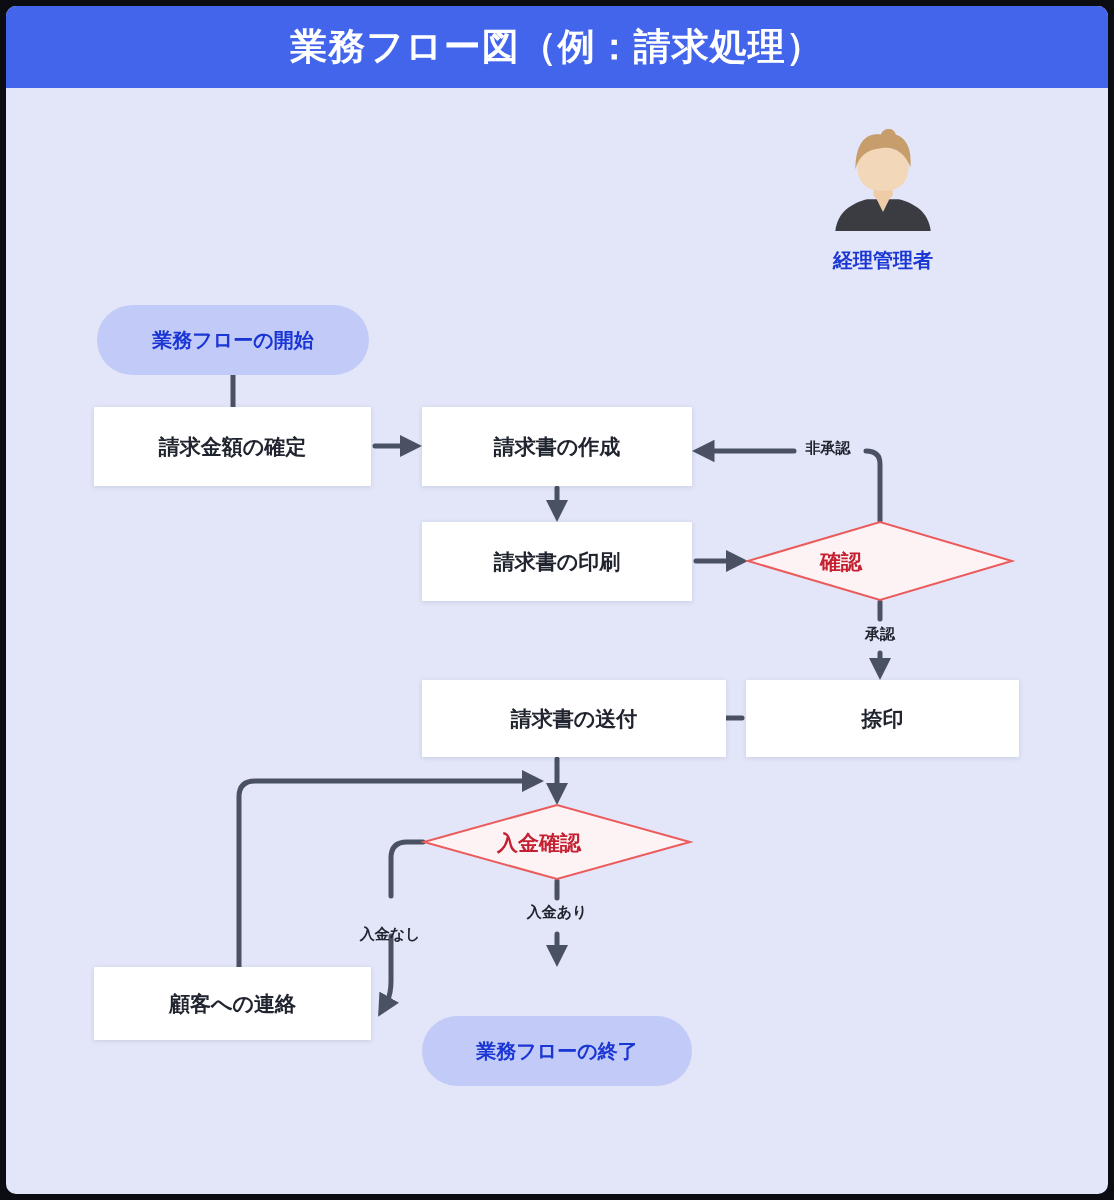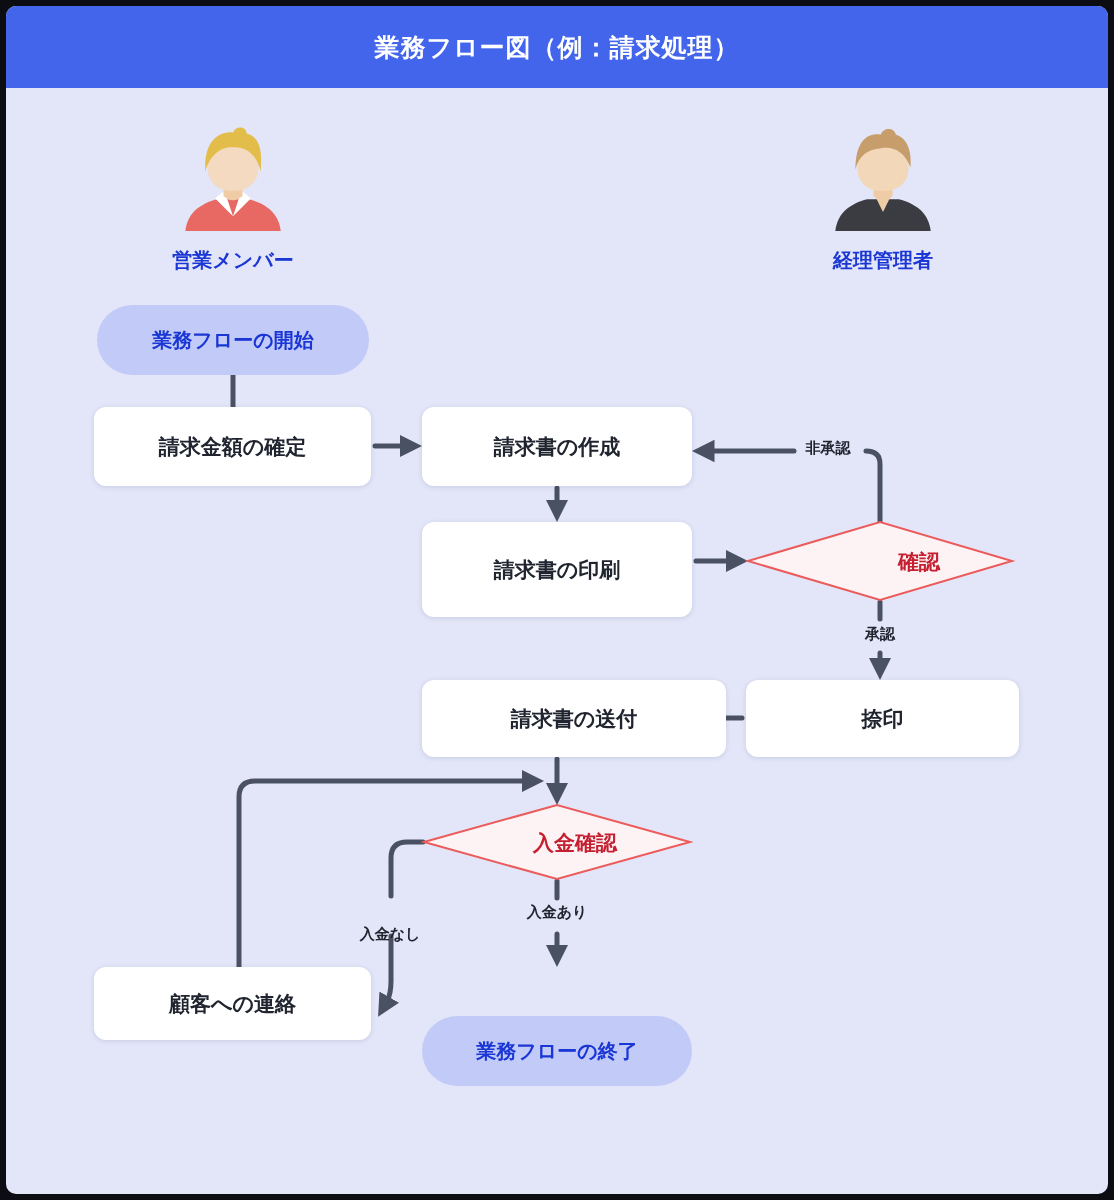--- a/index.html
+++ b/index.html
@@ -13,69 +13,58 @@
     position:absolute;left:0;top:0;width:1114px;height:1200px;
     box-sizing:border-box;border:6px solid var(--frame-border,#0B0D13);
     border-radius:16px;background:var(--canvas-bg,#E3E6F8);overflow:hidden;
   }
   .header{
     position:absolute;left:0;top:0;width:1102px;height:82px;
     background:var(--header-bg,#4365EC);
     display:flex;align-items:center;justify-content:center;
   }
   .title{
-    color:var(--header-text,#FFFFFF);font-size:25px;font-weight:800;letter-spacing:1px;
+    color:var(--header-text,#FFFFFF);font-size:37px;font-weight:800;letter-spacing:1px;
   }
   .actor{position:absolute;width:180px;text-align:center;}
   .actor svg{width:106px;height:106px;display:inline-block;}
   .actor-label{margin-top:12px;font-size:20px;font-weight:800;color:var(--actor-label,#1A36D4);}
   .edges{position:absolute;left:0;top:0;width:1102px;height:1188px;}
   .edge{fill:none;stroke:var(--edge,#4A5163);stroke-width:5;stroke-linecap:round;}
   .arrowhead{fill:var(--edge,#4A5163);}
   .decision-shape{fill:var(--decision-fill,#FDF3F5);stroke:var(--decision-border,#EC5B5B);stroke-width:2;}
   .process{
-    position:absolute;background:var(--process-bg,#FFFFFF);border-radius:12px;
+    position:absolute;background:var(--process-bg,#FFFFFF);border-radius:1px;
     display:flex;align-items:center;justify-content:center;
     font-size:21px;font-weight:700;color:var(--process-text,#20242F);
     box-shadow:0 1px 5px rgba(45,55,110,0.15);
   }
   .terminal{
     position:absolute;background:var(--terminal-bg,#C2CBF7);border-radius:35px;
     display:flex;align-items:center;justify-content:center;
     font-size:20px;font-weight:800;color:var(--terminal-text,#1A36D4);
   }
   .decision-label{
-    position:absolute;width:120px;text-align:right;
+    position:absolute;width:120px;text-align:left;
     font-size:21px;font-weight:800;color:var(--decision-text,#C52031);
   }
   .edge-label{
     position:absolute;text-align:center;
     font-size:15px;font-weight:700;color:var(--edge-label,#20242F);
   }
 </style>
 </head>
 <body>
 
 <div class="frame">
 
   <div class="header">
     <div class="title">業務フロー図（例：請求処理）</div>
   </div>
 
-  <div class="actor" style="left:137px;top:119px;">
-    <svg viewBox="0 0 100 100">
-      <path d="M5,100 C7,82 20,74 35,70 L65,70 C80,74 93,82 95,100 Z" fill="#E86964"></path>
-      <path d="M33,69 L50,86 L42,62 Z" fill="#FFFFFF"></path>
-      <path d="M67,69 L50,86 L58,62 Z" fill="#FFFFFF"></path>
-      <path d="M41,50 h18 v17 q-9,8 -18,0 Z" fill="#EFCBA6"></path>
-      <rect x="26" y="10" width="48" height="52" rx="21" fill="#F3DAC0"></rect>
-      <path d="M24,44 C22,16 36,6 50,7 C52,1 62,0 63,8 C75,11 78,24 76,44 C73,28 62,20 50,21 C38,20 27,30 24,44 Z" fill="#E2BD4A"></path>
-    </svg>
-    <div class="actor-label">営業メンバー</div>
-  </div>
 
 
   <div class="actor" style="left:787px;top:119px;">
     <svg viewBox="0 0 100 100">
       <path d="M5,100 C7,82 20,74 35,70 L65,70 C80,74 93,82 95,100 Z" fill="#3B3B42"></path>
       <polygon points="41,64 59,64 50,82" fill="#EFCBA6"></polygon>
       <path d="M41,50 h18 v17 q-9,8 -18,0 Z" fill="#EFCBA6"></path>
       <rect x="26" y="12" width="48" height="50" rx="20" fill="#F2D7B8"></rect>
       <path d="M24,42 C24,14 36,7 48,9 C50,2 61,2 62,9 C74,13 77,26 76,40 C70,25 60,20 48,22 C36,23 27,29 24,42 Z" fill="#C79E6B"></path>
     </svg>
@@ -113,21 +102,21 @@
   </div>
 
   <div class="process" style="left:88px;top:401px;width:277px;height:79px;">
     <span>請求金額の確定</span>
   </div>
 
   <div class="process" style="left:416px;top:401px;width:270px;height:79px;">
     <span>請求書の作成</span>
   </div>
 
-  <div class="process" style="left:416px;top:516px;width:270px;height:95px;">
+  <div class="process" style="left:416px;top:516px;width:270px;height:79px;">
     <span>請求書の印刷</span>
   </div>
 
   <div class="decision-label" style="left:814px;top:542px;">確認</div>
 
   <div class="edge-label" style="left:772px;top:433px;width:100px;">非承認</div>
   <div class="edge-label" style="left:834px;top:619px;width:80px;">承認</div>
 
   <div class="process" style="left:740px;top:674px;width:273px;height:77px;">
     <span>捺印</span>

